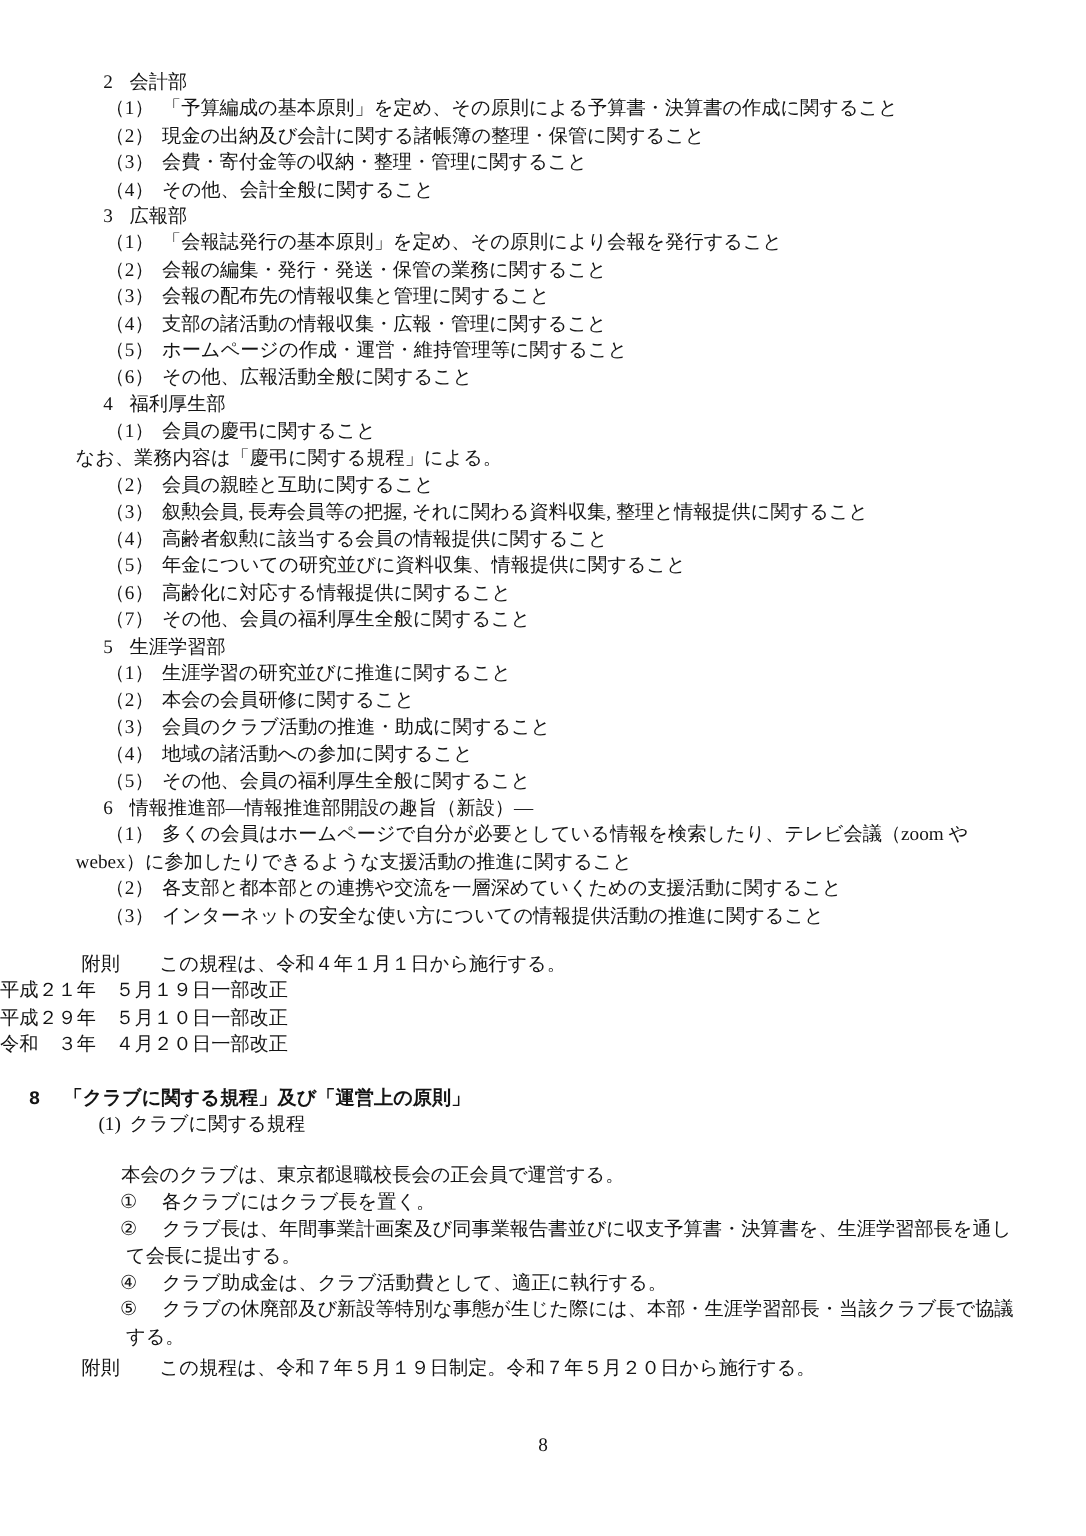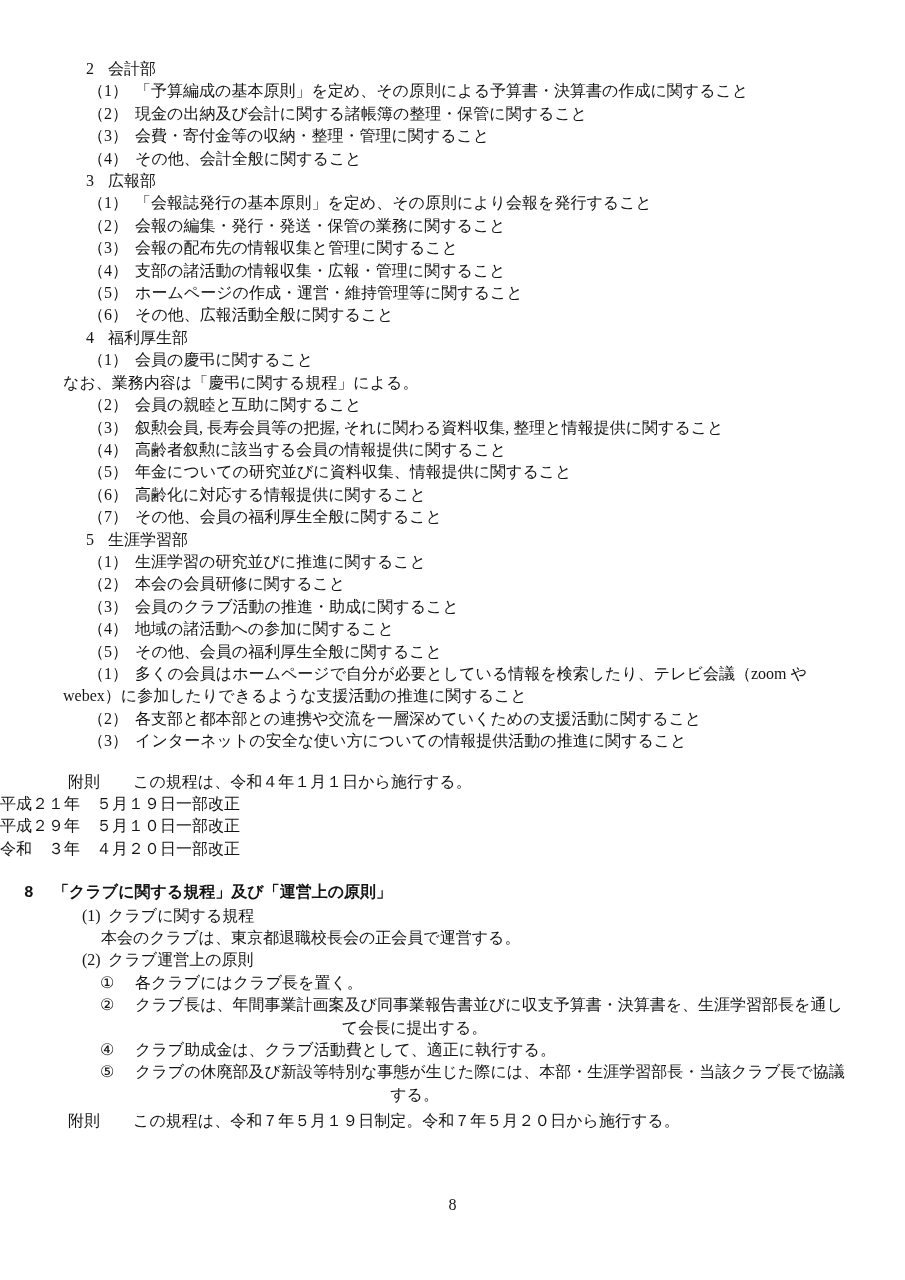--- a/index.html
+++ b/index.html
@@ -15,24 +15,24 @@
   .item{padding-left:88px;}
   .ilabel{display:inline-block;width:47px;}
   .cont{padding-left:63px;}
   .fusoku{margin-top:18px;padding-left:68px;}
   .flabel{display:inline-block;width:65px;}
   .amendment{}
   .s8head{margin-top:22px;padding-left:24px;font-family:Liberation Mono, monospace;font-weight:bold;}
   .s8num{display:inline-block;width:29px;}
   .s8sub{padding-left:82px;}
   .slabel{display:inline-block;width:26px;}
-  .s8body{padding-left:101px;}
+  .s8body{padding-left:101px;margin-top:20px;}
   .rule{padding-left:100px;}
   .rnum{display:inline-block;width:35px;}
-  .rulecont{padding-left:105px;text-align:center;}
+  .rulecont{padding-left:105px;}
   .fusoku2{margin-top:4px;padding-left:68px;}
   .pageno{position:absolute;top:1196px;left:0;width:905px;text-align:center;font-size:16px;}
 </style>
 </head>
 <body>
 
 <div>
   <div class="content">
 
     <div class="line dept"><span class="dnum">2</span><span>会計部</span></div>
@@ -59,34 +59,34 @@
     <div class="line item"><span class="ilabel">（6）</span><span>高齢化に対応する情報提供に関すること</span></div>
     <div class="line item"><span class="ilabel">（7）</span><span>その他、会員の福利厚生全般に関すること</span></div>
 
     <div class="line dept"><span class="dnum">5</span><span>生涯学習部</span></div>
     <div class="line item"><span class="ilabel">（1）</span><span>生涯学習の研究並びに推進に関すること</span></div>
     <div class="line item"><span class="ilabel">（2）</span><span>本会の会員研修に関すること</span></div>
     <div class="line item"><span class="ilabel">（3）</span><span>会員のクラブ活動の推進・助成に関すること</span></div>
     <div class="line item"><span class="ilabel">（4）</span><span>地域の諸活動への参加に関すること</span></div>
     <div class="line item"><span class="ilabel">（5）</span><span>その他、会員の福利厚生全般に関すること</span></div>
 
+    <div class="line dept"><span class="dnum">6</span><span>情報推進部―情報推進部開設の趣旨（新設）―</span></div>
     <div class="line item"><span class="ilabel">（1）</span><span>多くの会員はホームページで自分が必要としている情報を検索したり、テレビ会議（zoom や</span></div>
     <div class="line cont">webex）に参加したりできるような支援活動の推進に関すること</div>
     <div class="line item"><span class="ilabel">（2）</span><span>各支部と都本部との連携や交流を一層深めていくための支援活動に関すること</span></div>
     <div class="line item"><span class="ilabel">（3）</span><span>インターネットの安全な使い方についての情報提供活動の推進に関すること</span></div>
 
     <div class="line fusoku"><span class="flabel">附則</span><span>この規程は、令和４年１月１日から施行する。</span></div>
     <div class="line amendment">平成２１年　５月１９日一部改正</div>
     <div class="line amendment">平成２９年　５月１０日一部改正</div>
     <div class="line amendment">令和　３年　４月２０日一部改正</div>
 
     <div class="line s8head"><span class="s8num">8</span><span>「クラブに関する規程」及び「運営上の原則」</span></div>
     <div class="line s8sub"><span class="slabel">(1)</span><span>クラブに関する規程</span></div>
     <div class="line s8body">本会のクラブは、東京都退職校長会の正会員で運営する。</div>
-    <div class="line s8sub"><span class="slabel">(2)</span><span>クラブ運営上の原則</span></div>
     <div class="line rule"><span class="rnum">①</span><span>各クラブにはクラブ長を置く。</span></div>
     <div class="line rule"><span class="rnum">②</span><span>クラブ長は、年間事業計画案及び同事業報告書並びに収支予算書・決算書を、生涯学習部長を通し</span></div>
     <div class="line rulecont">て会長に提出する。</div>
     <div class="line rule"><span class="rnum">④</span><span>クラブ助成金は、クラブ活動費として、適正に執行する。</span></div>
     <div class="line rule"><span class="rnum">⑤</span><span>クラブの休廃部及び新設等特別な事態が生じた際には、本部・生涯学習部長・当該クラブ長で協議</span></div>
     <div class="line rulecont">する。</div>
 
     <div class="line fusoku2"><span class="flabel">附則</span><span>この規程は、令和７年５月１９日制定。令和７年５月２０日から施行する。</span></div>
 
   </div>

